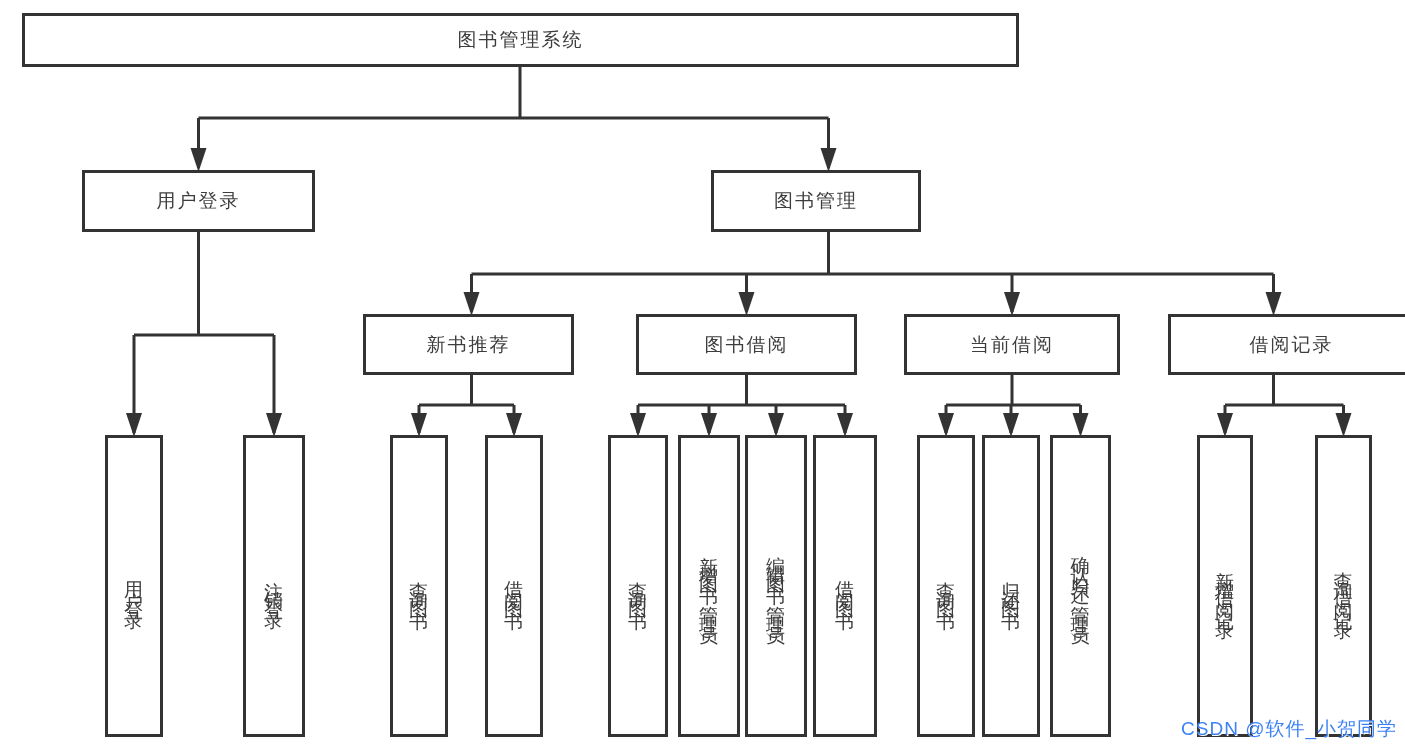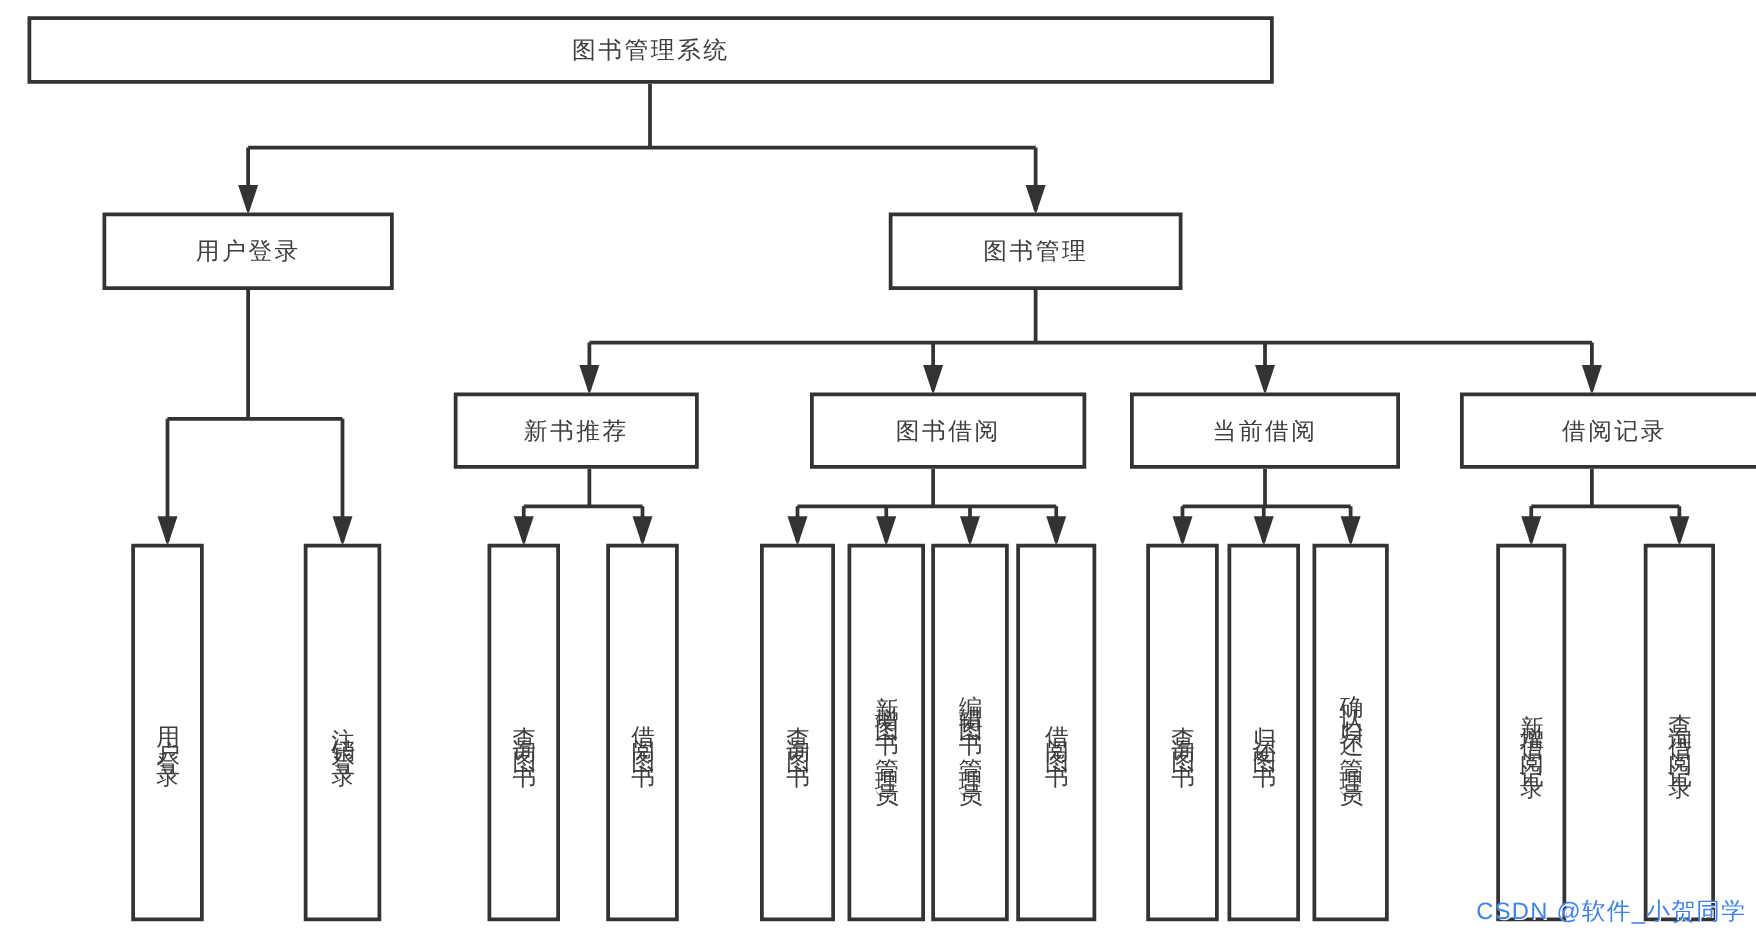--- a/index.html
+++ b/index.html
@@ -46,23 +46,23 @@
     white-space: nowrap;
   }
   .vbox > span {
     writing-mode: vertical-lr;
     text-orientation: mixed;
     letter-spacing: 10px;
     line-height: 1;
   }
   .root-box  { left: 22px;   top: 13px;  width: 997px; height: 54px; }
   .l2-a      { left: 82px;   top: 170px; width: 233px; height: 62px; }
-  .l2-b      { left: 711px;  top: 170px; width: 235px; height: 62px; }
-  .l3-a      { left: 363px;  top: 314px; width: 196px; height: 61px; }
-  .l3-b      { left: 636px;  top: 314px; width: 221px; height: 61px; margin-left: 12px; }
+  .l2-b      { left: 711px;  top: 170px; width: 210px; height: 62px; }
+  .l3-a      { left: 363px;  top: 314px; width: 211px; height: 61px; }
+  .l3-b      { left: 636px;  top: 314px; width: 221px; height: 61px; }
   .l3-c      { left: 904px;  top: 314px; width: 216px; height: 61px; }
   .l3-d      { left: 1168px; top: 314px; width: 247px; height: 61px; }
   .lf-1  { left: 105px;  top: 435px; width: 58px; height: 302px; }
   .lf-2  { left: 243px;  top: 435px; width: 62px; height: 302px; }
   .lf-3  { left: 390px;  top: 435px; width: 58px; height: 302px; }
   .lf-4  { left: 485px;  top: 435px; width: 58px; height: 302px; }
   .lf-5  { left: 608px;  top: 435px; width: 60px; height: 302px; }
   .lf-6  { left: 678px;  top: 435px; width: 62px; height: 302px; }
   .lf-7  { left: 745px;  top: 435px; width: 62px; height: 302px; }
   .lf-8  { left: 813px;  top: 435px; width: 64px; height: 302px; }

